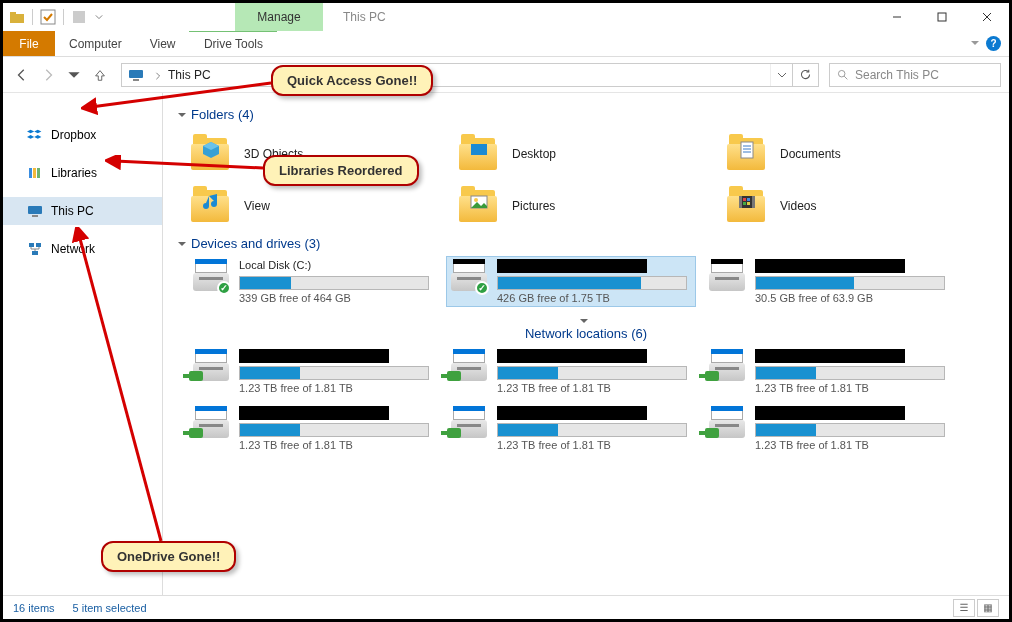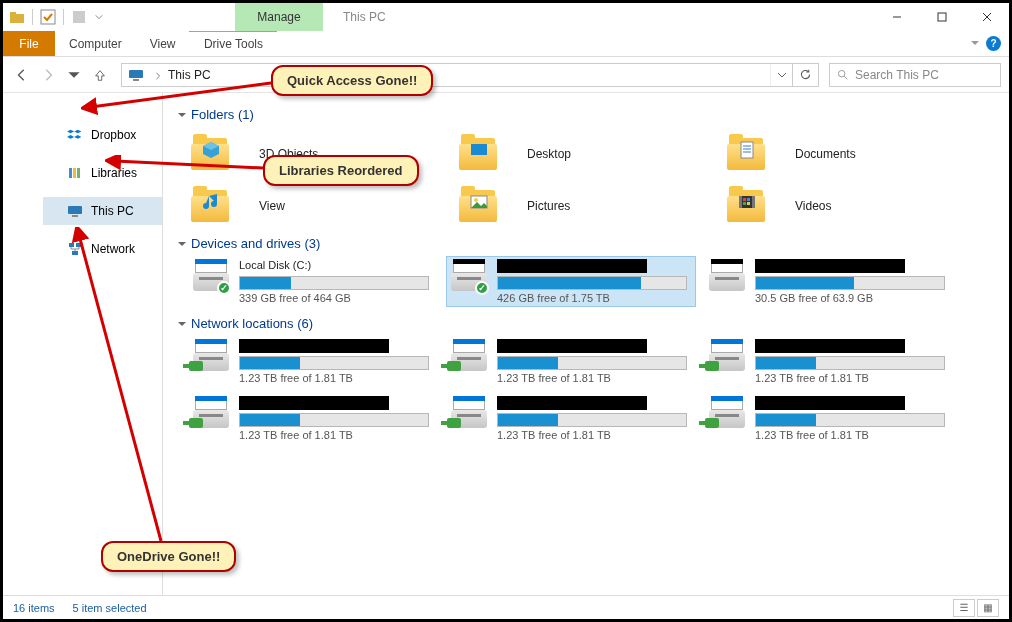--- a/index.html
+++ b/index.html
@@ -36,32 +36,32 @@
   .addrbox .pc-icon { width: 16px; height: 16px; margin: 0 6px; }
   .addrbox .crumb { font-size: 12px; color: #222; }
   .addrbox .crumb-caret { margin-left: 4px; }
   .addrbox .dropdown { margin-left: auto; width: 22px; height: 100%; display: flex; align-items: center; justify-content: center; border-left: 1px solid #eee; }
   .addrbox .refresh-btn { width: 26px; height: 100%; display: flex; align-items: center; justify-content: center; border-left: 1px solid #ccc; }
   .searchbox { width: 172px; height: 24px; border: 1px solid #ccc; display: flex; align-items: center; margin-left: 6px; padding: 0 6px; color: #888; font-size: 12px; gap: 6px; }
   .searchbox svg { width: 13px; height: 13px; fill: #888; }
 
   
   .body { display: flex; height: calc(100% - 28px - 26px - 36px - 24px); }
-  .sidebar { width: 160px; border-right: 1px solid #ddd; padding-top: 28px; font-size: 12px; padding-left: 40px; }
+  .sidebar { width: 160px; border-right: 1px solid #ddd; padding-top: 28px; font-size: 12px; }
   .sidebar .item { height: 28px; display: flex; align-items: center; gap: 8px; padding-left: 24px; }
   .sidebar .item.selected { background: #d8e6f2; }
   .sidebar .item .sicon { width: 16px; height: 16px; display:inline-flex; align-items:center; justify-content:center; }
   .sidebar .spacer { height: 10px; }
   .content { flex: 1; overflow: hidden; padding: 10px 14px 0 14px; position: relative; }
 
   .section-header { display: flex; align-items: center; color: #003a8c; font-size: 13px; margin: 4px 0 6px 0; }
   .section-header svg { width: 10px; height: 10px; margin-right: 4px; fill: #666; }
 
   .folders-grid { display: grid; grid-template-columns: repeat(3, 258px); grid-auto-rows: 52px; gap: 0 10px; margin-left: 12px; }
-  .folder-item { display: flex; align-items: center; gap: 26px; font-size: 12px; color: #222; }
+  .folder-item { display: flex; align-items: center; gap: 11px; font-size: 12px; color: #222; }
   .folder-icon { width: 44px; height: 40px; position: relative; }
   .folder-icon .back { position: absolute; left: 4px; top: 4px; width: 34px; height: 28px; background: #f8c94c; border-radius: 2px; }
   .folder-icon .tab { position: absolute; left: 4px; top: 0px; width: 14px; height: 8px; background: #f8c94c; border-radius: 2px 2px 0 0; }
   .folder-icon .front { position: absolute; left: 2px; top: 10px; width: 38px; height: 26px; background: linear-gradient(#ffe08a,#f3b93c); border-radius: 2px; }
   .folder-icon .inner { position: absolute; left: 12px; top: 6px; width: 20px; height: 20px; z-index: 2; display:flex; align-items:center; justify-content:center;}
 
   
   .drives-grid, .net-grid { display: grid; grid-template-columns: repeat(3, 248px); gap: 8px 10px; margin-left: 12px; }
   .drive-item { display: flex; gap: 8px; padding: 2px; }
   .drive-item.sel { background: #cce5f6; outline: 1px solid #9cc8e8; }
@@ -255,21 +255,21 @@
         <span>Network</span>
       </div>
     </div>
 
     <div class="content">
 
       <div class="section-header">
         <svg viewBox="0 0 10 10">
             <path d="M1 3 L5 7 L9 3"></path>
           </svg>
-        <span>Folders (1)</span>
+        <span>Folders (4)</span>
       </div>
       <div class="folders-grid" id="folders-grid">
           <div class="folder-item">
             <div class="folder-icon">
       <div class="tab"></div>
               <div class="back"></div>
               <div class="inner">
                 <svg viewBox="0 0 20 20">
                   <path d="M10 2 L18 6 L18 14 L10 18 L2 14 L2 6 Z" fill="#37a0d4"></path>
                   <path d="M10 2 L18 6 L10 10 L2 6 Z" fill="#6bc2e8"></path>
@@ -407,21 +407,21 @@
     <div class="drive-info">
       <div class="drive-name redact"></div>
       <div class="bar">
                 <div class="fill" style="width:52%"></div>
               </div>
       <div class="drive-free">30.5 GB free of 63.9 GB</div>
     </div>
           </div>
         </div>
 
-      <div class="section-header" style="margin-top:10px;">
+      <div class="section-header" style="margin-top:10px;flex-direction:column;">
         <svg viewBox="0 0 10 10">
             <path d="M1 3 L5 7 L9 3"></path>
           </svg>
         <span>Network locations (6)</span>
       </div>
       <div class="net-grid" id="net-grid">
           <div class="drive-item">
             <div class="drive-icon">
       <div class="disk-top"></div>
               <div class="disk-strip"></div>

